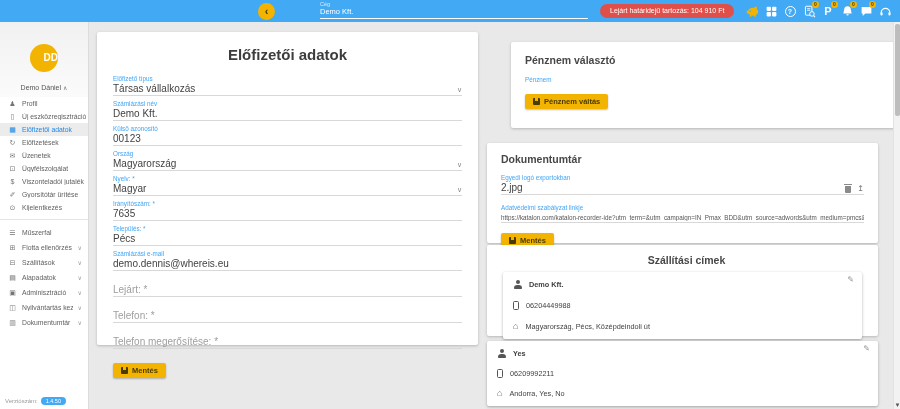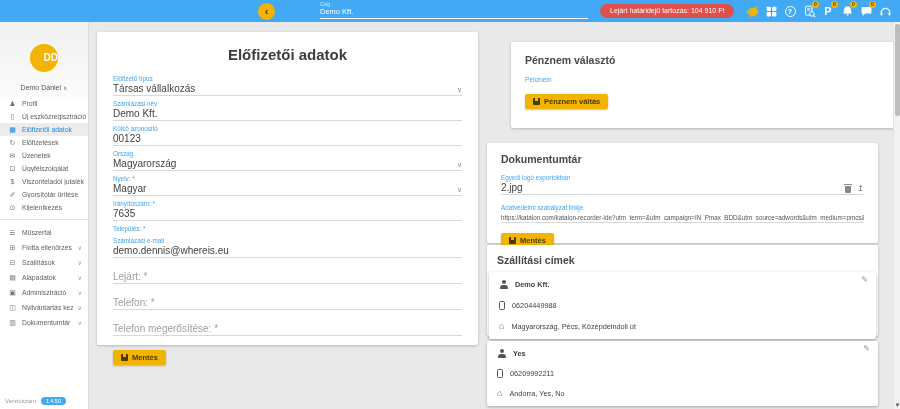--- a/index.html
+++ b/index.html
@@ -72,21 +72,21 @@
   .custom-card { left:487px; top:143px; width:391px; height:100px; padding:10px 14px; }
   .custom-card .field { margin-top:9px; margin-bottom:0; }
   .url-value { font-size:6.3px; color:#555; }
   .f-tools { display:flex; align-items:center; gap:6px; }
   .icon-trash { display:inline-block; width:6px; height:7px; position:relative; background:#8a8a8a;
                 border-radius:0 0 1px 1px; margin-top:2px; }
   .icon-trash::before { content:""; position:absolute; top:-2.5px; left:-1px; width:8px; height:1.5px; background:#8a8a8a; }
   .icon-upload { font-size:8px; color:#757575; line-height:8px; }
   .custom-card .btn { margin-top:10px; }
 
-  .shipping-outer { left:487px; top:245px; width:391px; height:91px; padding:7px 2px; }
+  .shipping-outer { left:487px; top:245px; width:391px; height:91px; padding:7px 16px;text-align:center; }
   .shipping-outer .panel-title { margin:2px 0 6px 8px; }
   .addr-card { position:relative; background:#fff; border-radius:2px; box-shadow:0 1px 3px rgba(0,0,0,.3);
                padding:2px 10px; }
   .addr-row { display:flex; align-items:center; gap:7px; height:21px; }
   .addr-text { font-size:7.3px; color:#3f3f3f; }
   .addr-name { font-weight:bold; }
   .pencil { position:absolute; top:3px; right:8px; font-size:8px; color:#9a9a9a; cursor:pointer; }
   .icon-person { display:inline-block; width:9px; height:9px; position:relative; flex:none; }
   .icon-person::before { content:""; position:absolute; top:0; left:2.5px; width:4px; height:4px; border-radius:50%; background:#555; }
   .icon-person::after { content:""; position:absolute; bottom:0; left:0.5px; width:8px; height:4px;
@@ -302,20 +302,23 @@
       </div>
     </div>
     <div class="field">
       <div class="f-label">Irányítószám: *</div>
       <div class="f-line">
           <span class="f-value">7635</span>
         </div>
     </div>
     <div class="field">
       <div class="f-label">Település: *</div>
+      <div class="f-line">
+          <span class="f-value">Pécs</span>
+        </div>
     </div>
     <div class="field">
       <div class="f-label">Számlázási e-mail</div>
       <div class="f-line">
           <span class="f-value">demo.dennis@whereis.eu</span>
         </div>
     </div>
     <div class="field empty">
       <div class="f-line">
           <span class="f-value">Lejárt: *</span>

